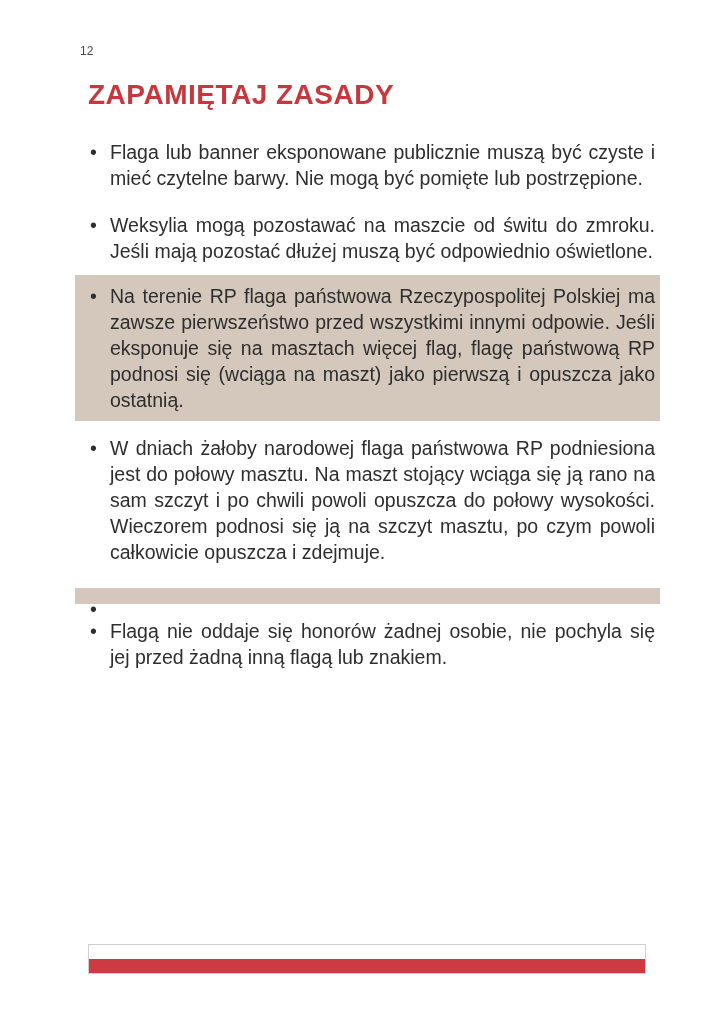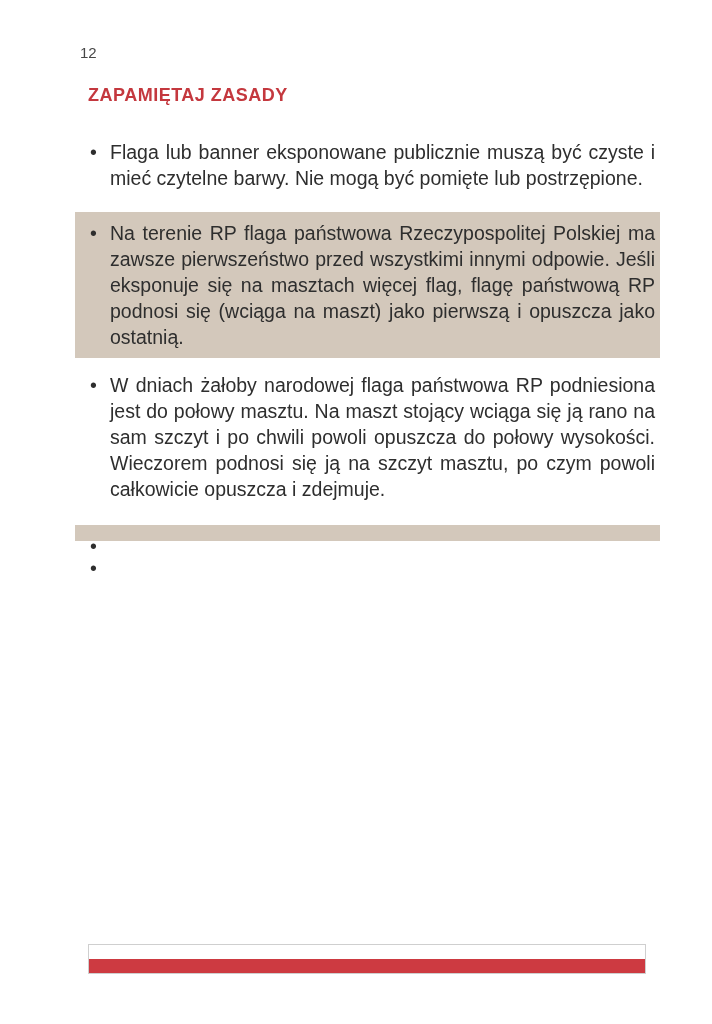--- a/index.html
+++ b/index.html
@@ -12,29 +12,29 @@
   html,body{margin:0;padding:0;background:#ffffff;}
   .page{
     position:relative;
     width:712px;height:1024px;
     background:#ffffff;
     font-family:"Liberation Sans", sans-serif;
     overflow:hidden;
   }
   .page-number{
     position:absolute;left:80px;top:44px;
-    font-size:15px;color:#474747;
+    font-size:12px;color:#474747;
   }
   .content{
     position:absolute;left:75px;top:80px;width:585px;
     box-sizing:border-box;
   }
   .page-title{
     margin:0 0 0 13px;
-    font-size:18px;line-height:30px;
+    font-size:28px;line-height:30px;
     font-weight:bold;
     color:var(--title-red);
     letter-spacing:0.5px;
   }
   .rule{
     position:relative;
     box-sizing:border-box;
     padding:0 5px 0 35px;
     font-size:19.5px;line-height:26px;
     color:var(--body-text);
@@ -80,20 +80,21 @@
 
     <h1 class="page-title">ZAPAMIĘTAJ ZASADY</h1>
 
     <div class="rule r1">
       <span class="bullet">•</span>
       <span>Flaga lub banner eksponowane publicznie muszą być czyste i mieć czytelne barwy. Nie mogą być pomięte lub postrzępione.</span>
     </div>
 
     <div class="rule r2">
       <span class="bullet">•</span>
+      <span>Weksylia mogą pozostawać na maszcie od świtu do zmroku. Jeśli mają pozostać dłużej muszą być odpowie­dnio oświetlone.</span>
     </div>
 
     <div class="rule highlight r3">
       <span class="bullet">•</span>
       <span>Na terenie RP flaga państwowa Rzeczypospolitej Pol­skiej ma zawsze pierwszeństwo przed wszystkimi innymi odpowie. Jeśli eksponuje się na masztach więcej flag, flagę państwową RP podnosi się (wciąga na maszt) jako pierwszą i opuszcza jako ostatnią.</span>
     </div>
 
     <div class="rule r4">
       <span class="bullet">•</span>
       <span>W dniach żałoby narodowej flaga państwowa RP podnie­siona jest do połowy masztu. Na maszt stojący wciąga się ją rano na sam szczyt i po chwili powoli opuszcza do połowy wysokości. Wieczorem podnosi się ją na szczyt masztu, po czym powoli całkowicie opuszcza i zdejmuje.</span>
@@ -106,20 +107,21 @@
     <div class="rule r6">
       <span class="bullet">•</span>
     </div>
 
     <div class="rule highlight r7">
       <span class="bullet">•</span>
     </div>
 
     <div class="rule r8">
       <span class="bullet">•</span>
+      <span>Flagą nie oddaje się honorów żadnej osobie, nie pochyla się jej przed żadną inną flagą lub znakiem.</span>
     </div>
 
   </div>
 
   <div class="flag-footer">
     <div class="flag-stripe white"></div>
     <div class="flag-stripe red"></div>
   </div>
 
 </div>

